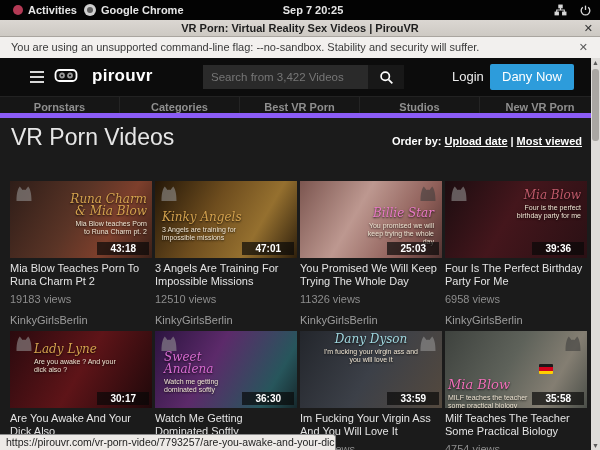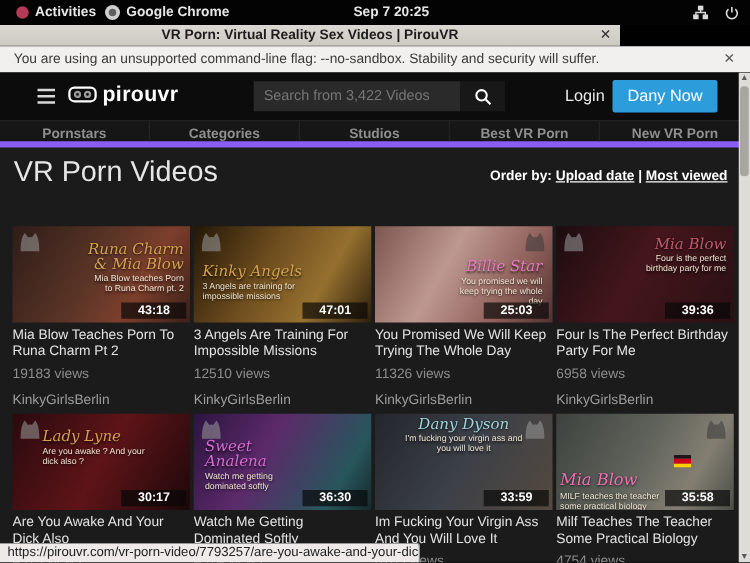--- a/index.html
+++ b/index.html
@@ -16,40 +16,40 @@
   .chrome-dot { position:absolute; left:84px; top:4px; width:12px; height:12px; border-radius:50%;
     background:#cfcfcf; }
   .chrome-dot::after { content:""; position:absolute; left:3px; top:3px; width:6px; height:6px;
     border-radius:50%; background:#5f5f5f; }
   #taskbar-app-label { left:101px; }
   #clock { left:0; width:600px; text-align:center;padding-left:26px; }
   #tray { position:absolute; right:8px; top:0; height:20px; display:flex; align-items:center; gap:12px; }
   #tray svg { display:block; }
 
   
-  #titlebar { position:absolute; left:0; top:20px; width:496px; height:17px;
+  #titlebar { position:absolute; left:0; top:20px; width:600px; height:17px;
     background:linear-gradient(#dbd7d2,#cdc9c3); border-bottom:1px solid #a9a59f;
     color:#1d1d1d; font-size:11px; font-weight:bold; text-align:center; line-height:17px; }
   #titlebar .close { position:absolute; right:7px; top:0; line-height:17px; font-weight:normal;
     color:#333; font-size:11px; cursor:default; }
 
   
   #infobar { position:absolute; left:0; top:37px; width:600px; height:21px; background:#f2f0ee;
     color:#3a3a3a; font-size:11px; line-height:21px; padding-left:11px; }
   #infobar .close { position:absolute; right:12px; top:0; color:#5a5a5a; line-height:21px; }
 
   
   #viewport { position:absolute; left:0; top:58px; width:600px; height:392px;
     background:#1b1b1b; overflow:hidden; }
 
   
   #site-header { position:absolute; left:0; top:0; width:600px; height:38px; background:#0c0c0c; }
   #hamburger { position:absolute; left:30px; top:13px; width:14px; height:12px; }
   #hamburger span { display:block; width:14px; height:2px; background:#d8d8d8; margin-bottom:3px; }
-  #logo { position:absolute; left:54px; top:8px; display:flex; align-items:center; gap:4px;
+  #logo { position:absolute; left:54px; top:8px; display:flex; align-items:center; gap:14px;
     color:#fff; font-size:17px; font-weight:bold; letter-spacing:.3px; }
   #search-input { position:absolute; left:203px; top:7px; width:165px; height:24px; background:#2a2a2a;
     border:none; color:#c2c2c2; font-size:11.5px; padding:0 8px; outline:none;
     font-family:"Liberation Sans", sans-serif; }
   #search-input::placeholder { color:#767676; }
   #search-btn { position:absolute; left:368px; top:7px; width:36px; height:24px; background:#181818;
     border:none; display:flex; align-items:center; justify-content:center; }
   #login-link { position:absolute; left:452px; top:11px; color:#ececec; font-size:13px; }
   #join-btn { position:absolute; left:490px; top:6px; height:26px; padding:0 12px; line-height:26px;
     color:#fff; font-size:13px; border-radius:2px; }
@@ -185,22 +185,22 @@
         </g>
       </svg>
     </button>
     <a id="login-link">Login</a>
     <a id="join-btn" style="background: rgb(45, 156, 219);">Dany Now</a>
   </div>
 
   <div id="main-nav">
     <a class="nav-item">Pornstars</a>
     <a class="nav-item">Categories</a>
+    <a class="nav-item">Best VR Porn</a>
     <a class="nav-item">Studios</a>
-    <a class="nav-item">Best VR Porn</a>
     <a class="nav-item">New VR Porn</a>
   </div>
 
   <h1 id="page-title">VR Porn Videos</h1>
   <div id="order-by">
     <span>Order by:</span>
     <a>Upload date</a><span class="sep">|</span><a>Most viewed</a>
   </div>
 
   <div class="card p1">

